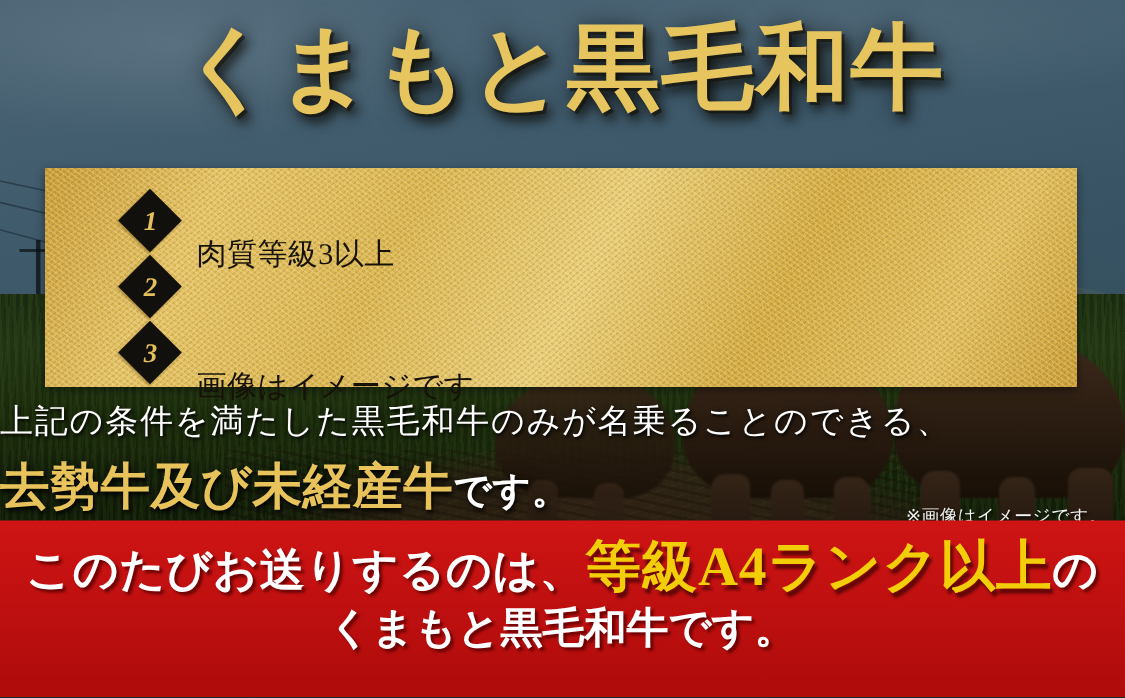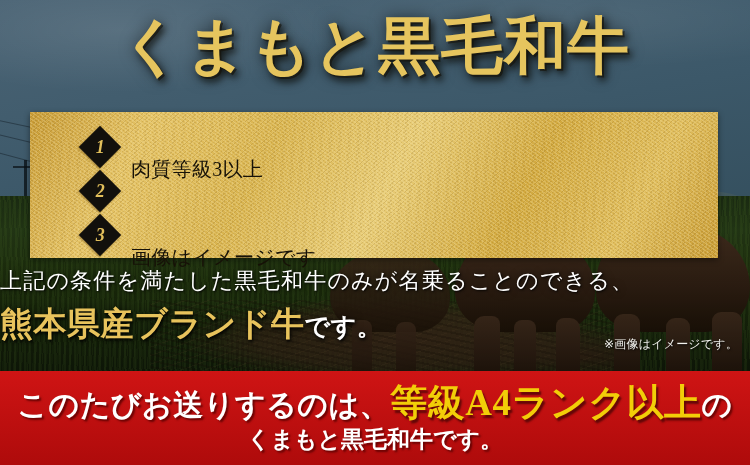--- a/index.html
+++ b/index.html
@@ -252,35 +252,35 @@
     font-size: 12px;
     color: #f2f2ee;
     letter-spacing: 0.2px;
     text-shadow: 1px 1px 2px rgba(0,0,0,0.9);
     font-family: "Liberation Sans", "DejaVu Sans", sans-serif;
   }
 
   
   .redbar {
     position: absolute;
-    left: 0; bottom: 0; width: 750px; height: 94px;
+    left: 0; bottom: 0; width: 750px; height: 118px;
     z-index: 5;
     background: linear-gradient(180deg, #cf1414 0%, #c01010 45%, #ae0b0b 100%);
     text-align: center;
     padding-top: 9px;
   }
   .redbar-l1 {
     font-size: 30px;
     font-weight: bold;
     line-height: 1.25;
     white-space: nowrap;
     letter-spacing: 0.5px;
   }
   .redbar-l2 {
-    font-size: 23px;
+    font-size: 28px;
     font-weight: bold;
     line-height: 1.25;
     white-space: nowrap;
     color: #ffffff;
     text-shadow: 2px 2px 2px rgba(90,0,0,0.85);
   }
   .rb-white {
     color: #ffffff;
     text-shadow: 2px 2px 2px rgba(90,0,0,0.85);
   }
@@ -349,21 +349,21 @@
         <span>3</span>
       </div>
       <div class="cond-text">画像はイメージです</div>
     </div>
 
   </div>
 
   <div class="copy">
     <div class="copy-line1">上記の条件を満たした黒毛和牛のみが名乗ることのできる、</div>
     <div class="copy-line2">
-      <span class="copy-brand">熊本県産ブランド牛</span><span class="copy-desu">です。</span>
+      <span class="copy-brand">去勢牛及び未経産牛</span><span class="copy-desu">です。</span>
     </div>
   </div>
 
   <div class="note">※画像はイメージです。</div>
 
   <div class="redbar">
     <div class="redbar-l1">
       <span class="rb-white">このたびお送りするのは、</span><span class="rb-gold">等級A4ランク以上</span><span class="rb-white">の</span>
     </div>
     <div class="redbar-l2">くまもと黒毛和牛です。</div>

